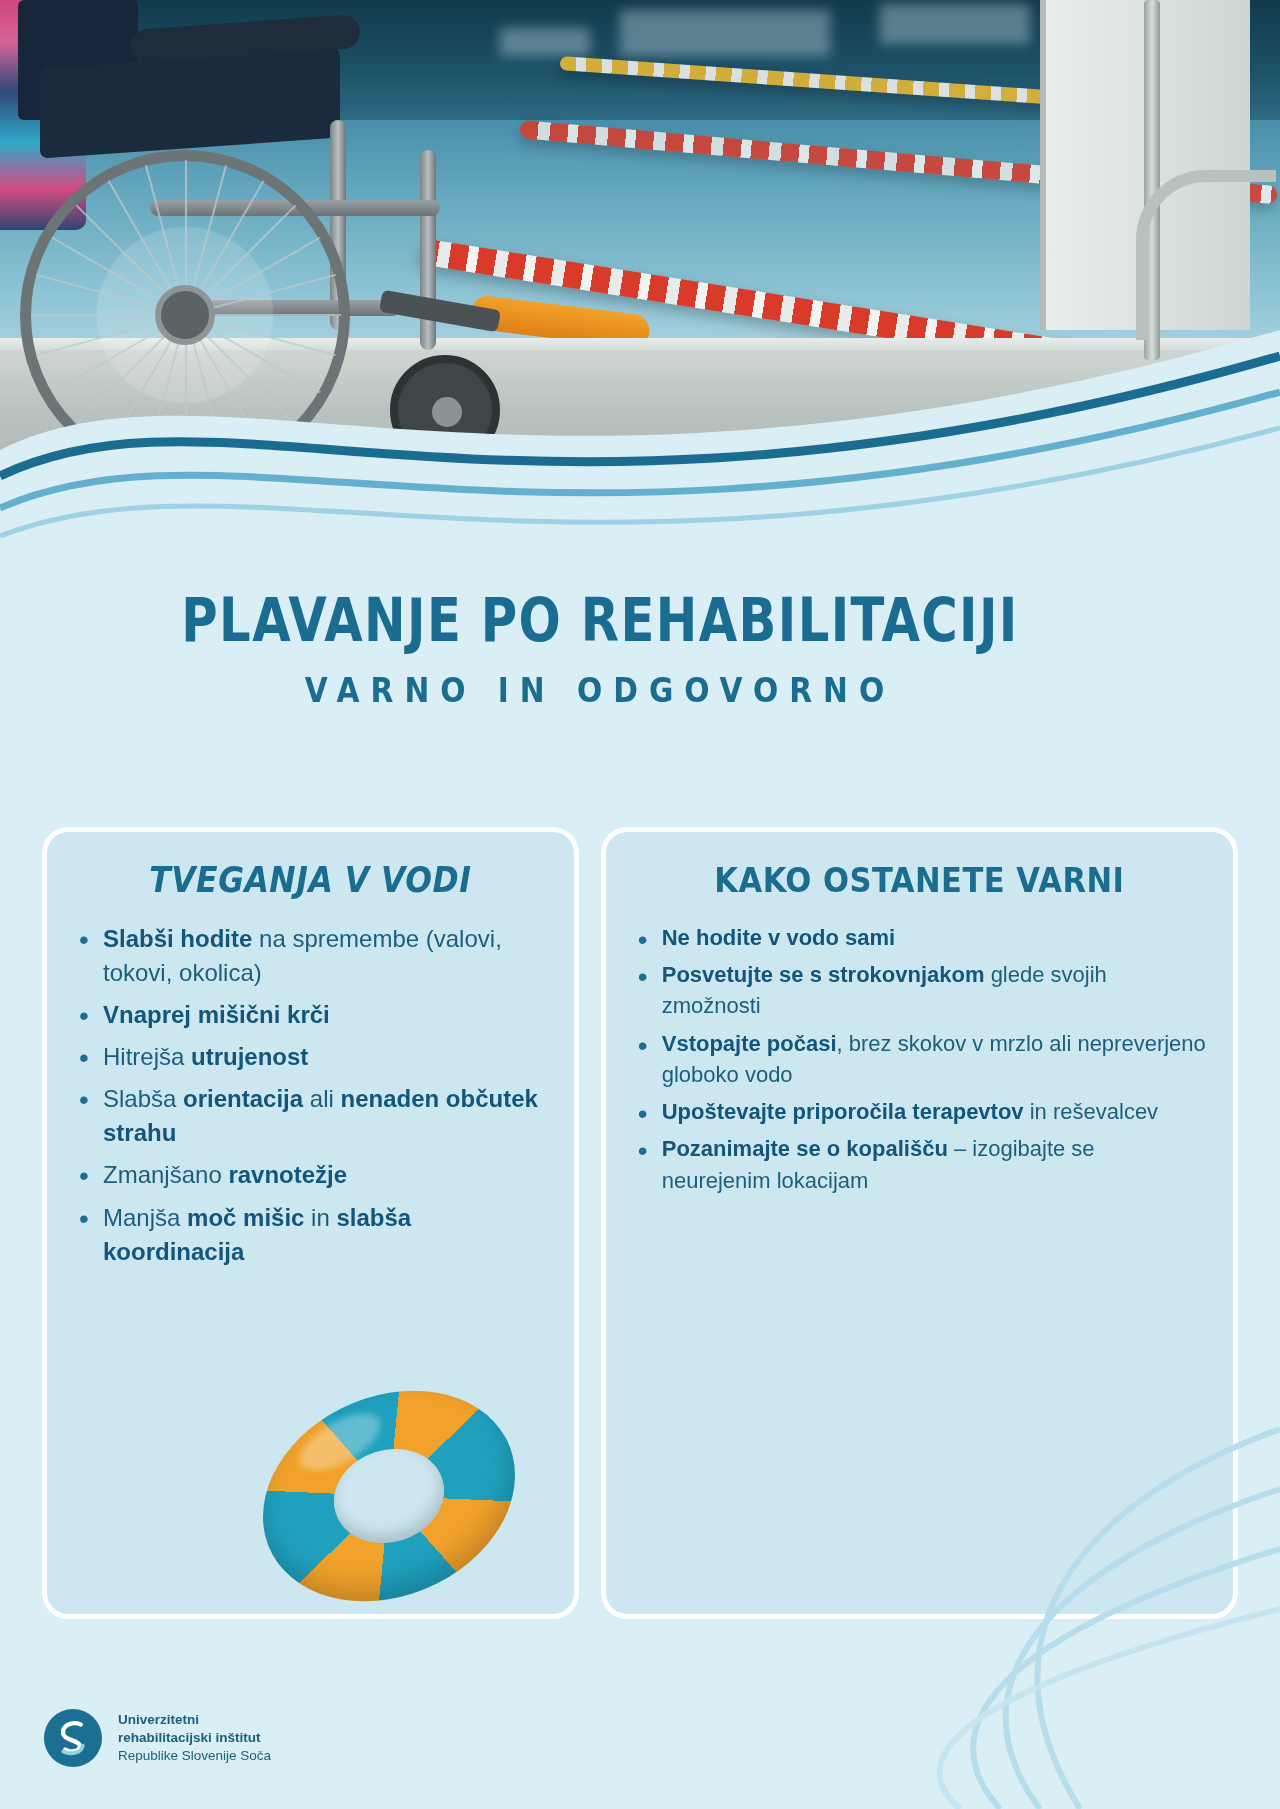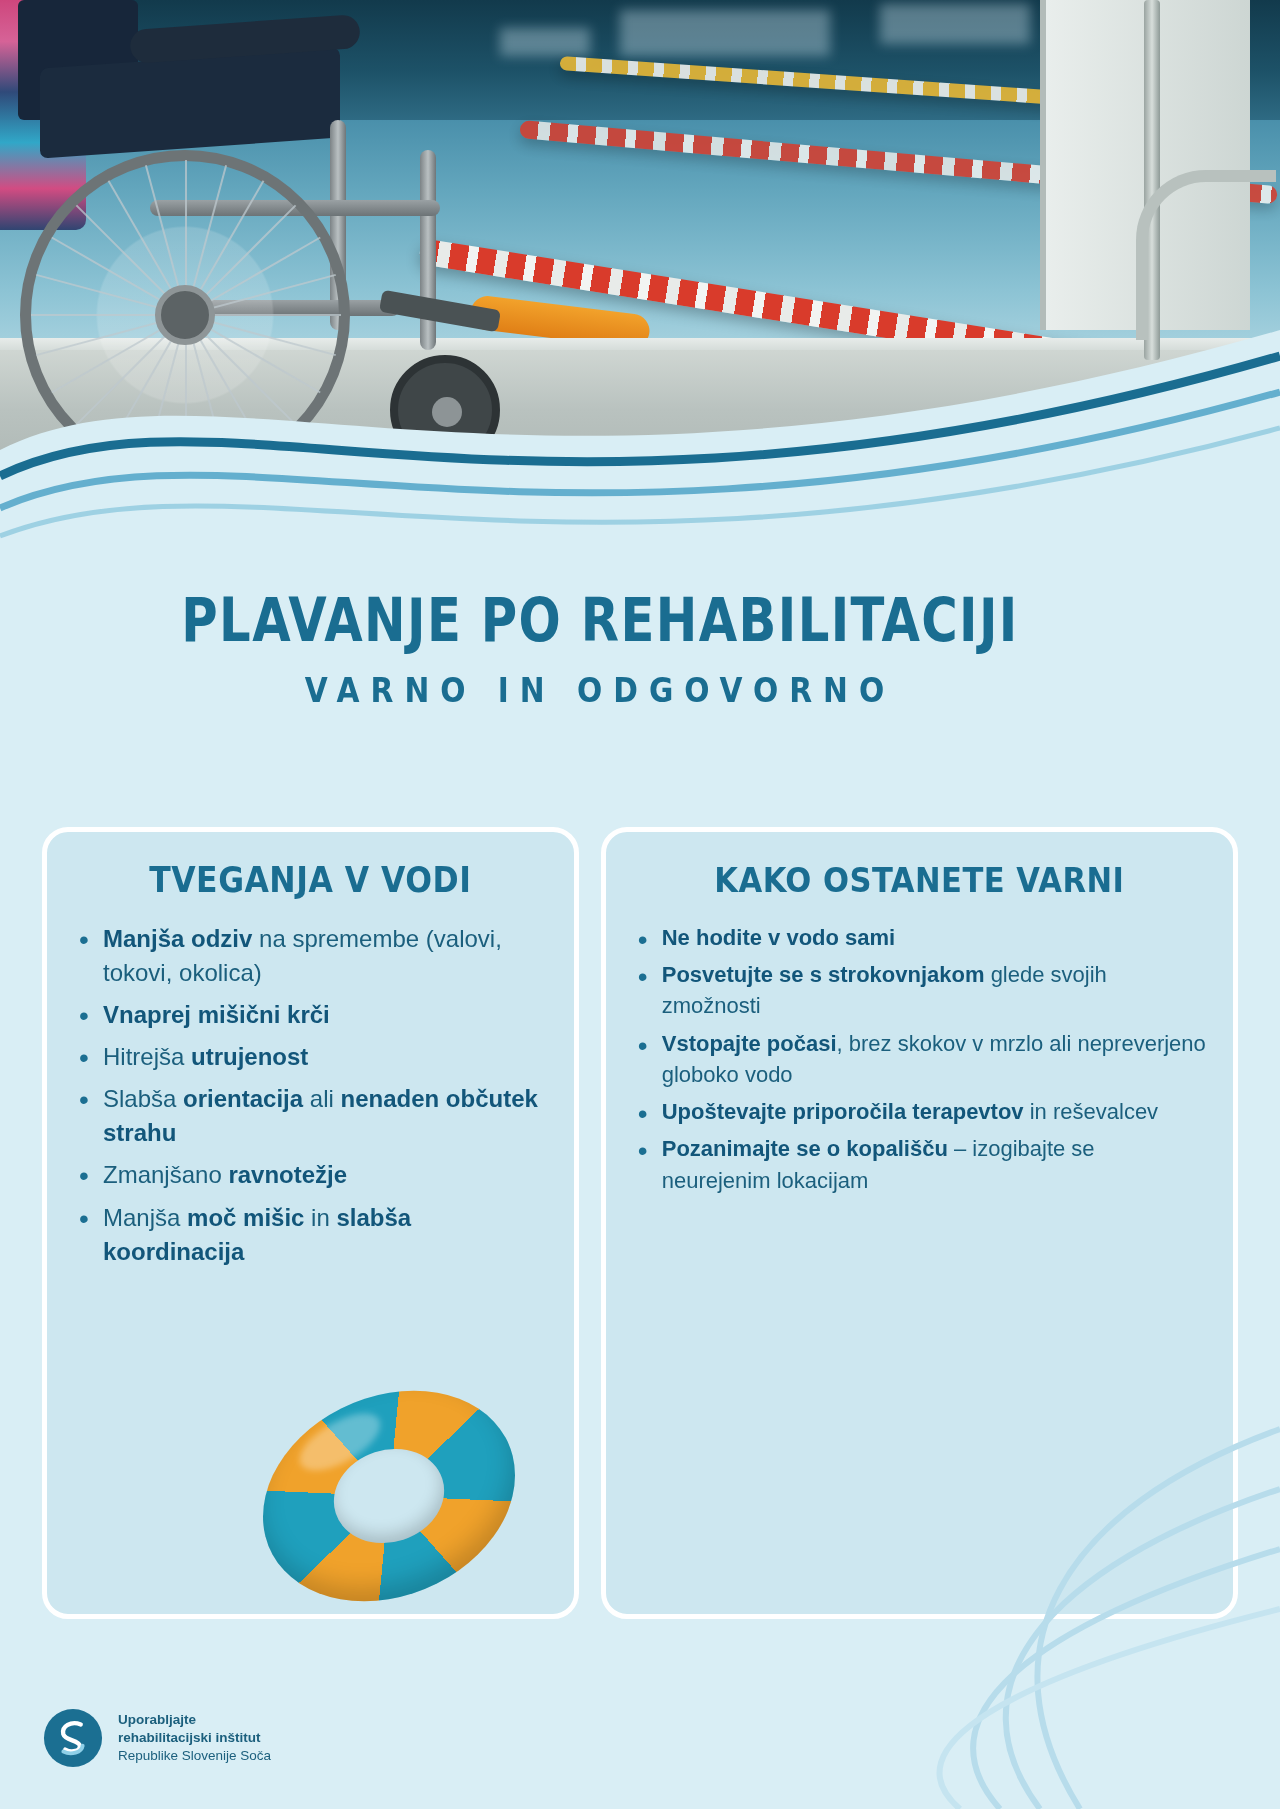--- a/index.html
+++ b/index.html
@@ -214,21 +214,21 @@
   .card.right { width: 697px; min-height: 792px; }
 
   .card h2 {
     text-align: center;
     color: #1a6d91;
     font-size: 34px;
     letter-spacing: .5px;
     font-family: "DejaVu Sans Condensed", "Liberation Sans Narrow", "Liberation Sans", sans-serif;
     margin-bottom: 22px;
   }
-  .card.left h2 { font-size: 35px; }
+  .card.left h2 { font-size: 35px; font-style: italic; }
 
   ul { list-style: none; }
   li {
     position: relative;
     padding-left: 30px;
     margin-bottom: 8px;
     color: #1b5f7d;
     font-size: 24px;
     line-height: 1.42;
   }
@@ -354,21 +354,21 @@
 <div class="title-wrap">
   <div class="title">PLAVANJE PO REHABILITACIJI</div>
   <div class="subtitle">VARNO IN ODGOVORNO</div>
 </div>
 
 <div class="cards">
 
   <div class="card left">
     <h2>TVEGANJA V VODI</h2>
     <ul id="list-0">
-        <li><b>Manjša odziv</b><span> na spremembe (valovi, tokovi, okolica)</span></li>
+        <li><b>Slabši hodite</b><span> na spremembe (valovi, tokovi, okolica)</span></li>
         <li><b>Vnaprej mišični krči</b></li>
         <li><span>Hitrejša </span><b>utrujenost</b></li>
         <li><span>Slabša </span><b>orientacija</b><span> ali </span><b>nenaden občutek strahu</b></li>
         <li><span>Zmanjšano </span><b>ravnotežje</b></li>
         <li><span>Manjša </span><b>moč mišic</b><span> in </span><b>slabša koordinacija</b></li>
       </ul>
 
     <div class="ring">
       <div class="torus"></div>
       <div class="hole"></div>
@@ -396,17 +396,17 @@
   <path d="M1280,220 C1000,290 890,360 960,420" fill="none" stroke="#c5e4f0" stroke-width="6"></path>
 </svg>
 
 <div class="logo">
   <svg class="logo-mark" viewBox="0 0 64 64">
     <circle cx="32" cy="32" r="30" fill="#1b6f92"></circle>
     <path d="M40 18c-10-4-20 2-18 10 2 7 16 6 17 12 1 5-8 8-15 4" fill="none" stroke="#ffffff" stroke-width="4.5" stroke-linecap="round"></path>
     <path d="M22 46c8 4 19 1 20-6" fill="none" stroke="#8fd0e8" stroke-width="4" stroke-linecap="round"></path>
   </svg>
   <div class="logo-text">
-    <div class="l1">Uporabljajte</div>
+    <div class="l1">Univerzitetni</div>
     <div class="l2">rehabilitacijski inštitut</div>
     <div class="l3">Republike Slovenije Soča</div>
   </div>
 </div>
 
 </body></html>

